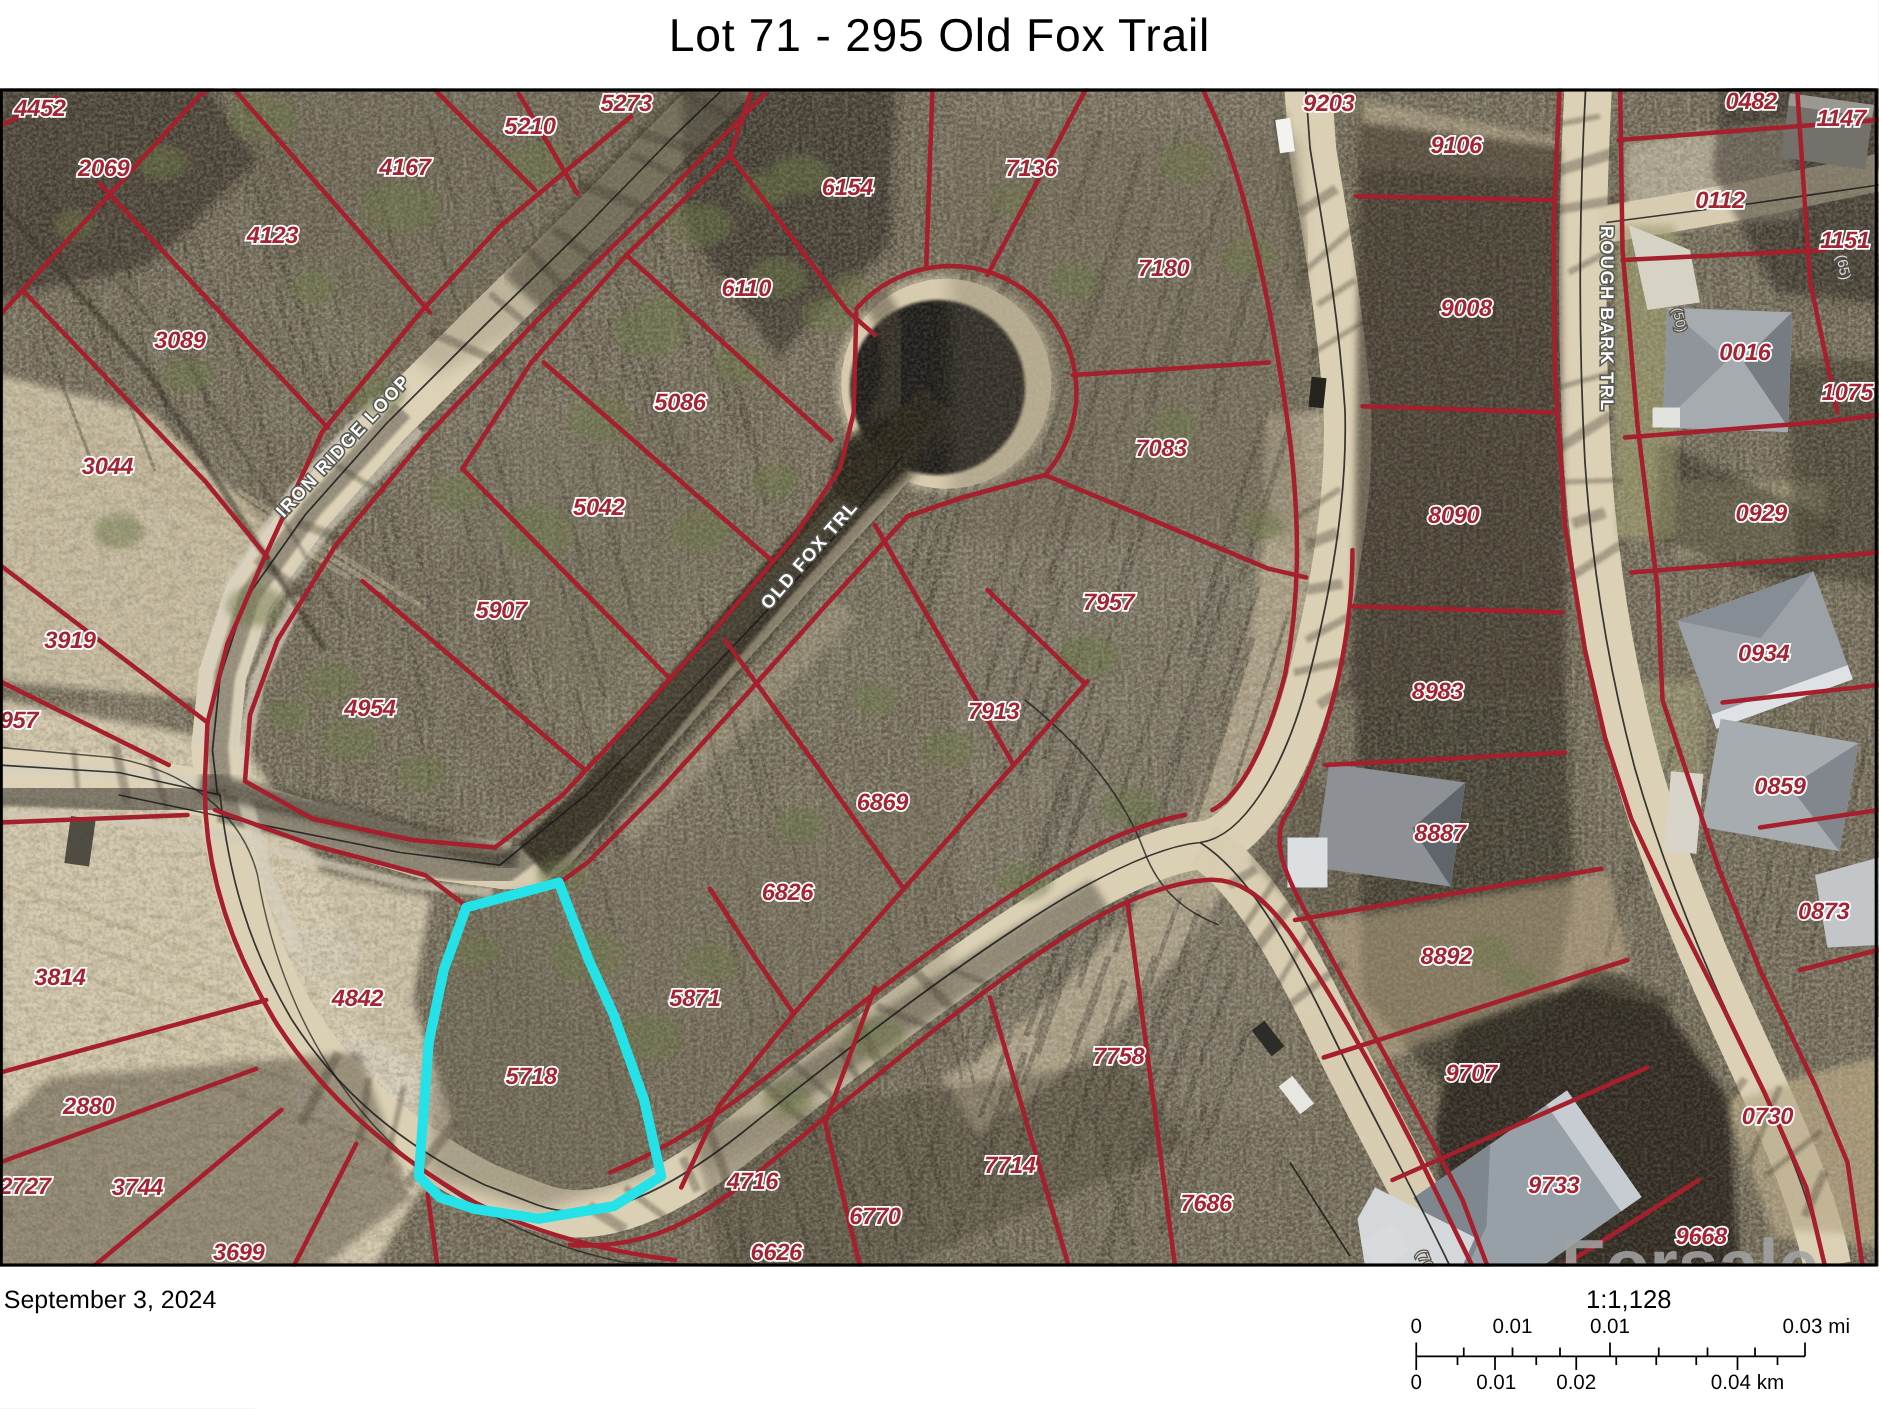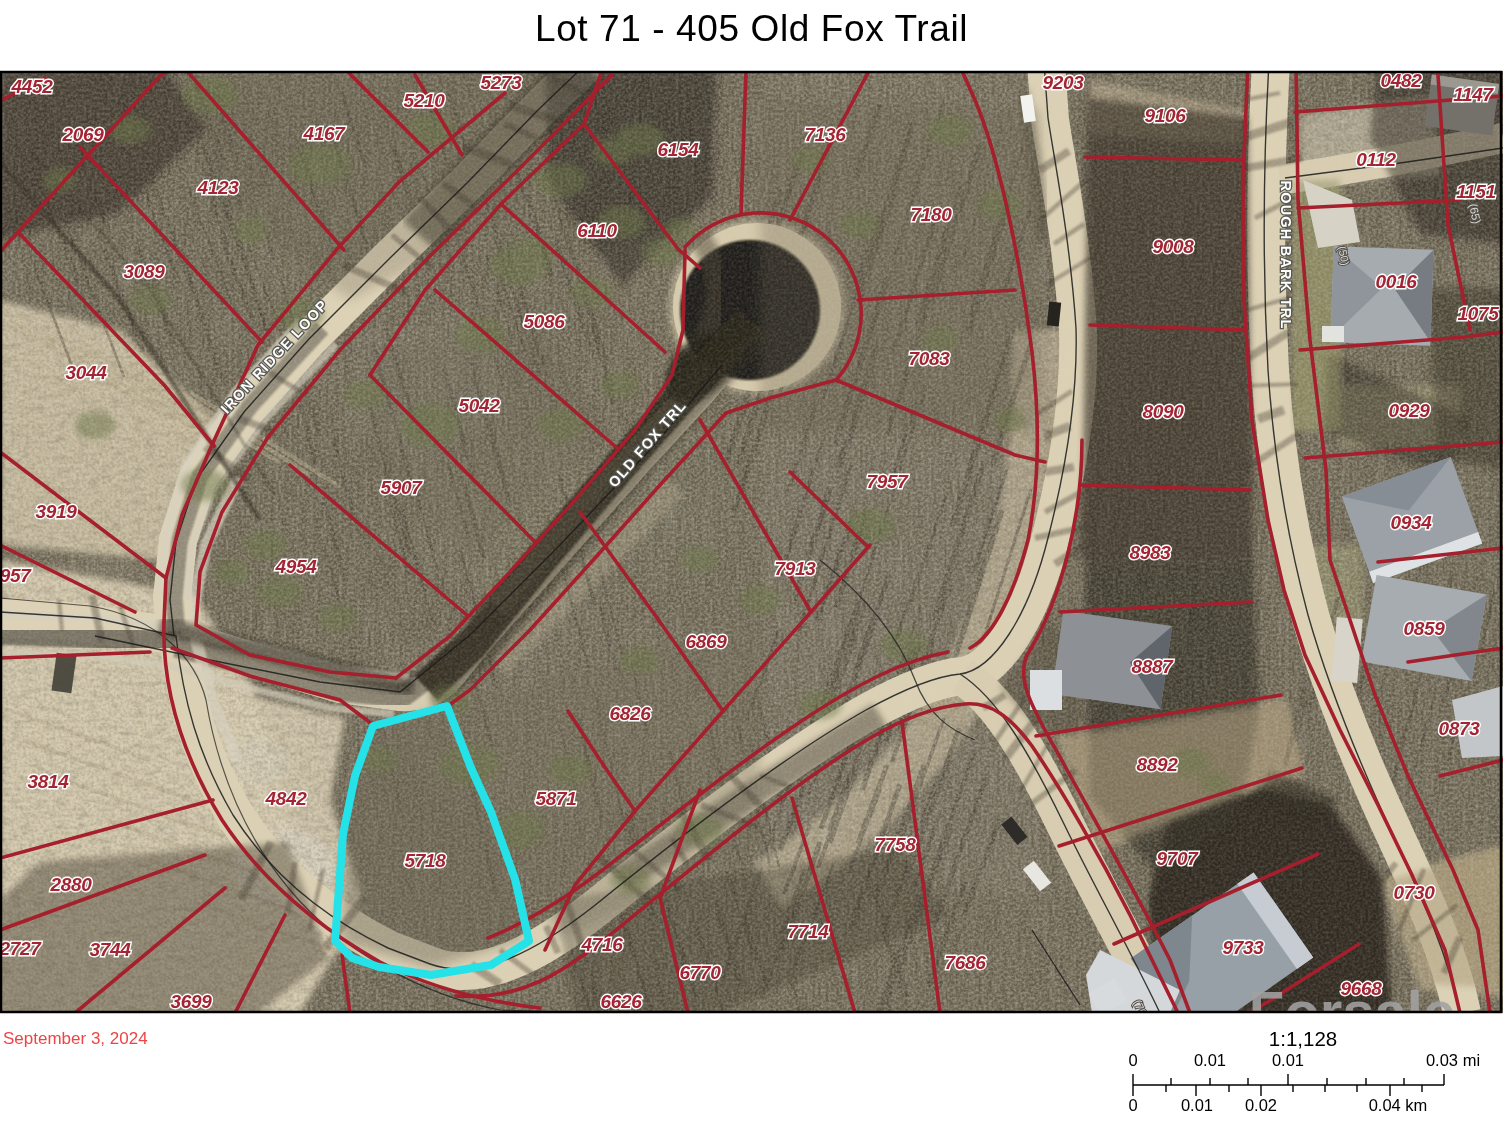--- a/index.html
+++ b/index.html
@@ -1,24 +1,24 @@
 <!DOCTYPE html>
 <html><head>
 <meta charset="utf-8">
 <style>
 html,body{margin:0;padding:0;background:#ffffff;}
 body{width:1503px;height:1127px;position:relative;overflow:hidden;font-family:"Liberation Sans",sans-serif;}
 .title{position:absolute;left:0;right:0;top:8px;text-align:center;font-size:37px;letter-spacing:0.6px;color:#000;}
-.date{position:absolute;left:3px;top:1029px;font-size:17px;color:#ef4444;}
+.date{position:absolute;left:3px;top:1029px;font-size:20px;color:#000000;}
 svg{position:absolute;left:0;top:0;}
 </style>
 </head>
 <body>
 
-<div class="title">Lot 71 - 405 Old Fox Trail</div>
+<div class="title">Lot 71 - 295 Old Fox Trail</div>
 
 <svg width="1503" height="1127" viewBox="0 0 1503 1127">
 <defs>
 <filter id="fineNoise" x="0%" y="0%" width="100%" height="100%">
  <feTurbulence type="fractalNoise" baseFrequency="0.38" numOctaves="3" seed="11"></feTurbulence>
  <feColorMatrix type="matrix" values="0 0 0 0 0.88  0 0 0 0 0.85  0 0 0 0 0.76  1.2 0 0 0 -0.38"></feColorMatrix>
 </filter>
 <filter id="darkNoise" x="0%" y="0%" width="100%" height="100%">
  <feTurbulence type="fractalNoise" baseFrequency="0.09 0.16" numOctaves="3" seed="5"></feTurbulence>
  <feColorMatrix type="matrix" values="0 0 0 0 0.18  0 0 0 0 0.16  0 0 0 0 0.11  1.4 0 0 0 -0.6"></feColorMatrix>

